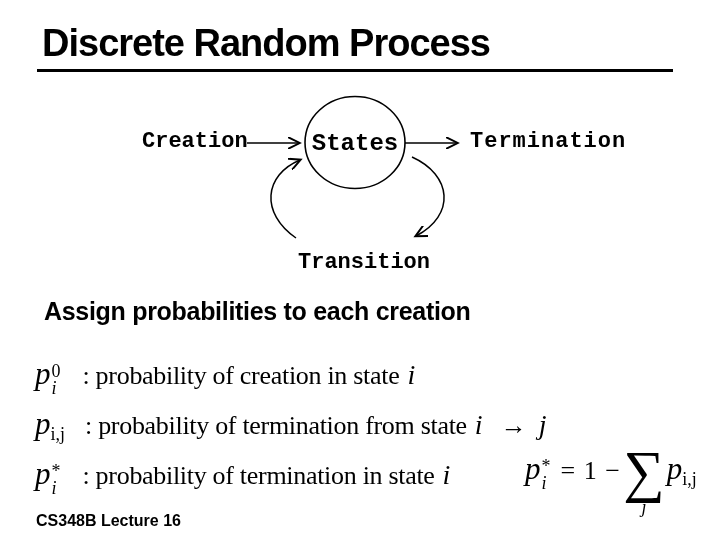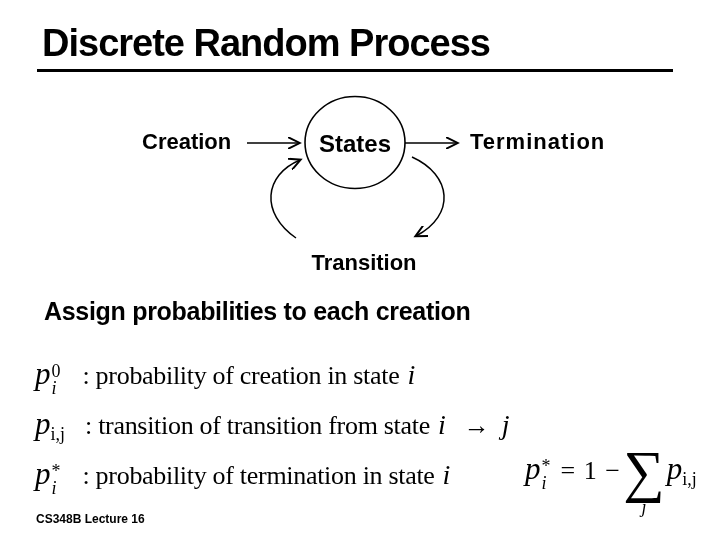--- a/index.html
+++ b/index.html
@@ -12,21 +12,21 @@
   .title{
     position:absolute;left:42px;top:22px;
     font-size:38px;font-weight:bold;letter-spacing:-1px;white-space:nowrap;
   }
   .title-rule{
     position:absolute;left:37px;top:69px;width:636px;height:3px;background:#000;
   }
   
   .diagram-svg{position:absolute;left:0;top:85px;}
   .dlabel{
-    position:absolute;font-weight:bold;font-size:22px;white-space:nowrap;
+    position:absolute;font-weight:bold;font-size:22px;white-space:nowrap;font-family:Liberation Mono, monospace;
   }
   .lbl-creation{left:142px;top:129px;}
   .lbl-termination{left:470px;top:129px;letter-spacing:1px;}
   .lbl-states{left:355px;top:130px;transform:translateX(-50%);font-size:24px;}
   .lbl-transition{left:364px;top:250px;transform:translateX(-50%);}
   
   .heading{
     position:absolute;left:44px;top:297px;
     font-size:25px;font-weight:bold;letter-spacing:-0.3px;white-space:nowrap;
   }
@@ -55,21 +55,21 @@
     line-height:54px;font-size:26px;
     font-family:"Liberation Serif","DejaVu Serif",serif;white-space:nowrap;
   }
   .fmid{margin-left:4px;letter-spacing:1px;}
   .sig-space{display:inline-block;width:46px;}
   .sigcol{position:absolute;left:96px;top:1px;width:46px;text-align:center;line-height:1;}
   .sigma{display:block;font-size:58px;line-height:1;}
   .sigma-j{display:block;font-size:18px;font-style:italic;margin-top:-3px;}
   
   .footer{
-    position:absolute;top:512px;font-size:12px;font-weight:bold;white-space:nowrap;
+    position:absolute;top:512px;font-size:16px;font-weight:bold;white-space:nowrap;
   }
   .footer-left{left:36px;}
   .footer-right{right:47px;}
 </style>
 </head>
 <body>
 
 <div class="slide">
 
   <div class="title">Discrete Random Process</div>
@@ -93,21 +93,21 @@
   <div class="dlabel lbl-termination">Termination</div>
   <div class="dlabel lbl-transition">Transition</div>
 
   <div class="heading">Assign probabilities to each creation</div>
 
   <div class="mline ml1">
     <span class="mvar">p</span><span class="mstack"><span class="msup-row">0</span><span class="msub-row">i</span></span><span class="mdesc">: probability of creation in state</span><span class="mtail">i</span>
   </div>
 
   <div class="mline ml2">
-    <span class="mvar">p</span><sub class="msub">i,j</sub><span class="mdesc">: transition of transition from state</span><span class="mtail">i</span><span class="marrow">→</span><span class="mtail" style="margin-left:0">j</span>
+    <span class="mvar">p</span><sub class="msub">i,j</sub><span class="mdesc">: probability of termination from state</span><span class="mtail">i</span><span class="marrow">→</span><span class="mtail" style="margin-left:0">j</span>
   </div>
 
   <div class="mline ml3">
     <span class="mvar">p</span><span class="mstack"><span class="msup-row">*</span><span class="msub-row">i</span></span><span class="mdesc">: probability of termination in state</span><span class="mtail">i</span>
   </div>
 
   <div class="formula">
     <span class="mvar">p</span><span class="mstack"><span class="msup-row">*</span><span class="msub-row">i</span></span><span class="fmid">= 1 −</span><span class="sig-space"></span><span class="mvar">p</span><sub class="msub">i,j</sub>
     <span class="sigcol">
       <span class="sigma">∑</span>

